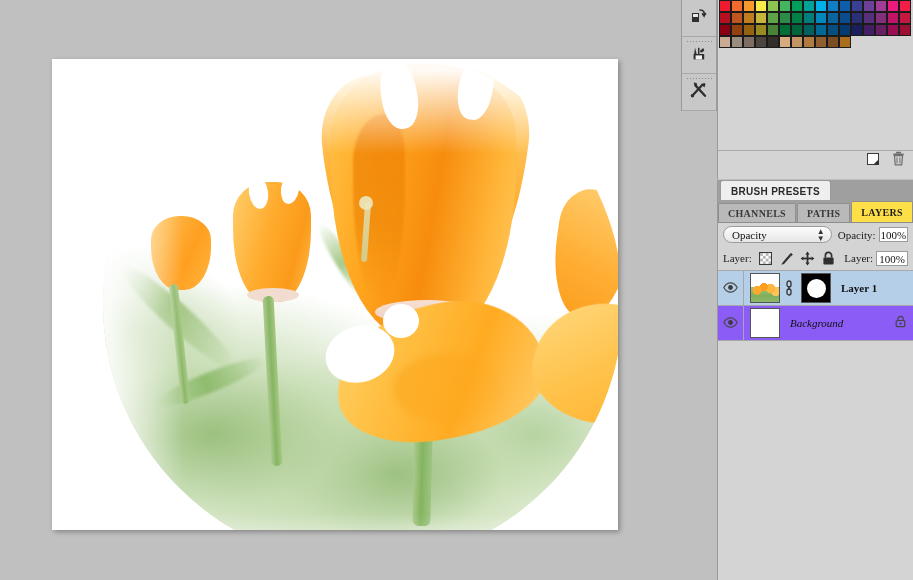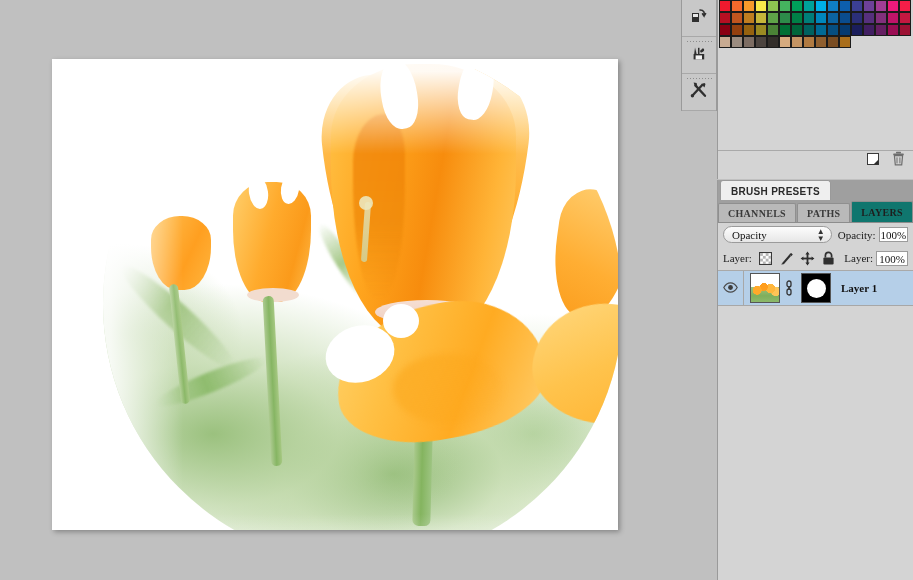--- a/index.html
+++ b/index.html
@@ -223,21 +223,21 @@
   }
   .ltab{
     height:19px;padding:0 9px;margin-right:1px;
     display:flex;align-items:center;
     font-size:10px;font-weight:bold;color:#3a3a3a;letter-spacing:.3px;
     background:#b9b9b9;
     border:1px solid #8f8f8f;border-bottom:none;
     border-radius:2px 2px 0 0;
     box-sizing:border-box;
   }
-  .ltab.active{background:#0f766e;color:#1e1e1e;height:21px;justify-content:flex-end;}
+  .ltab.active{background:#fde047;color:#1e1e1e;height:21px;justify-content:flex-end;}
   #blend-row{
     height:23px;display:flex;align-items:center;padding:0 5px;
     background:#d4d4d4;
   }
   #blend-select{
     width:118px;height:17px;
     background:linear-gradient(#fdfdfd,#e6e6e6);
     border:1px solid #9b9b9b;border-radius:9px;
     display:flex;align-items:center;
     font-size:11px;color:#111;padding-left:8px;
@@ -540,16 +540,31 @@
           <div class="link-ic">
             <svg width="8" height="16" viewBox="0 0 8 16">
               <rect x="2" y="1" width="4" height="6" rx="2" fill="none" stroke="#333" stroke-width="1.3"></rect>
               <rect x="2" y="9" width="4" height="6" rx="2" fill="none" stroke="#333" stroke-width="1.3"></rect>
               <rect x="3.2" y="6.4" width="1.6" height="3.2" fill="#333"></rect>
             </svg>
           </div>
           <div class="mask-thumb"></div>
           <div class="layer-name">Layer 1</div>
         </div>
+        <div class="layer-row">
+          <div class="eye-cell">
+            <span><svg width="15" height="11" viewBox="0 0 15 11">
+                <path d="M7.5 .8 C3.4 .8 .8 5.5 .8 5.5 S3.4 10.2 7.5 10.2 14.2 5.5 14.2 5.5 11.6 .8 7.5 .8z" fill="none" stroke="#4a4a4a" stroke-width="1.2"></path>
+                <circle cx="7.5" cy="5.5" r="2.4" fill="#3c3c3c"></circle>
+              </svg></span>
+          </div>
+          <div class="thumb"></div>
+          <div class="layer-name italic">Background</div>
+          <div class="lock-badge"><svg width="11" height="13" viewBox="0 0 11 13">
+              <path d="M2.9 5.6 V3.9 a2.6 2.6 0 0 1 5.2 0 V5.6" fill="none" stroke="#444" stroke-width="1.2"></path>
+              <rect x="1.2" y="5.5" width="8.6" height="6.2" rx="1" fill="none" stroke="#444" stroke-width="1.2"></rect>
+              <circle cx="5.5" cy="8.6" r="1.1" fill="#444"></circle>
+            </svg></div>
+        </div>
       </div>
   </div>
 
 </div>
 
 </body></html>

